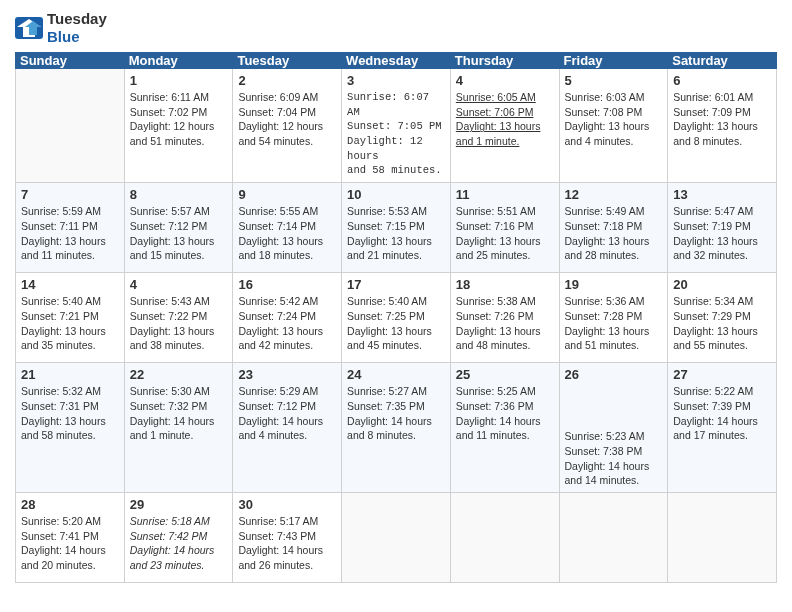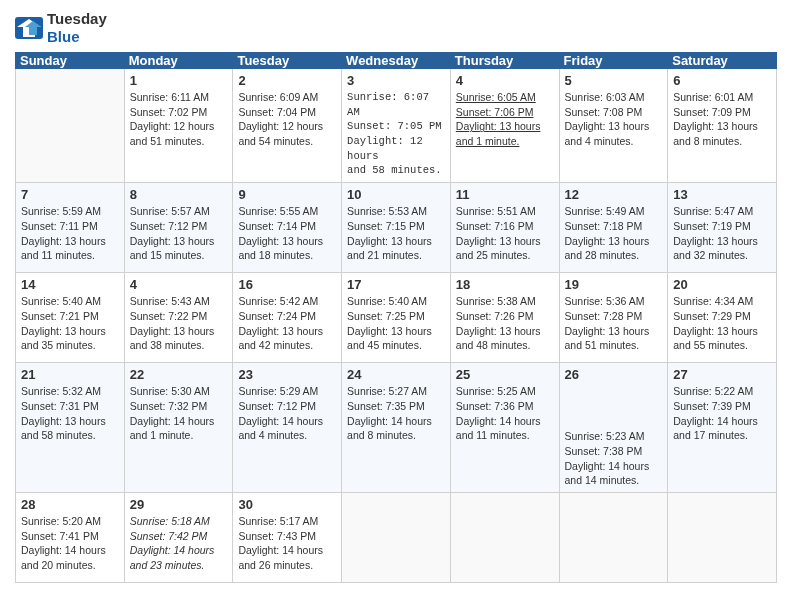--- a/index.html
+++ b/index.html
@@ -245,21 +245,21 @@
         </td>
         <td>
           <span class="day-num">19</span>
           <div class="day-info" style="white-space: pre-line;">Sunrise: 5:36 AM
 Sunset: 7:28 PM
 Daylight: 13 hours
 and 51 minutes.</div>
         </td>
         <td>
           <span class="day-num">20</span>
-          <div class="day-info" style="white-space: pre-line;">Sunrise: 4:34 AM
+          <div class="day-info" style="white-space: pre-line;">Sunrise: 5:34 AM
 Sunset: 7:29 PM
 Daylight: 13 hours
 and 55 minutes.</div>
         </td>
       </tr>
       <tr>
         <td>
           <span class="day-num">21</span>
           <div class="day-info" style="white-space: pre-line;">Sunrise: 5:32 AM
 Sunset: 7:31 PM

